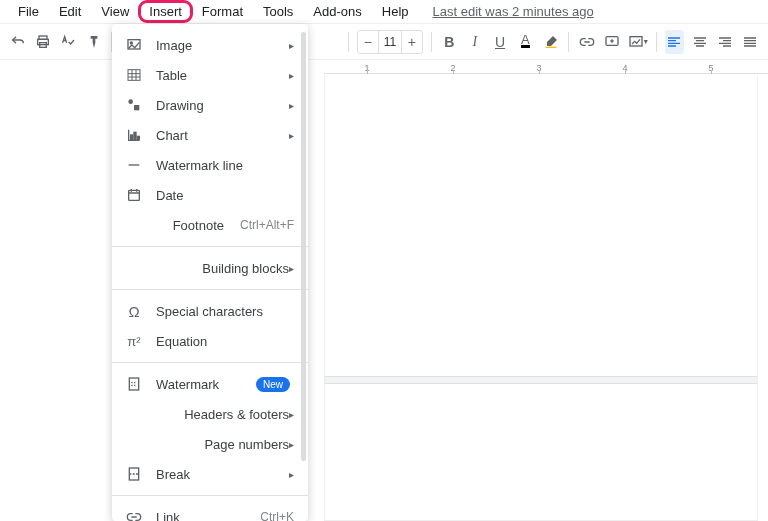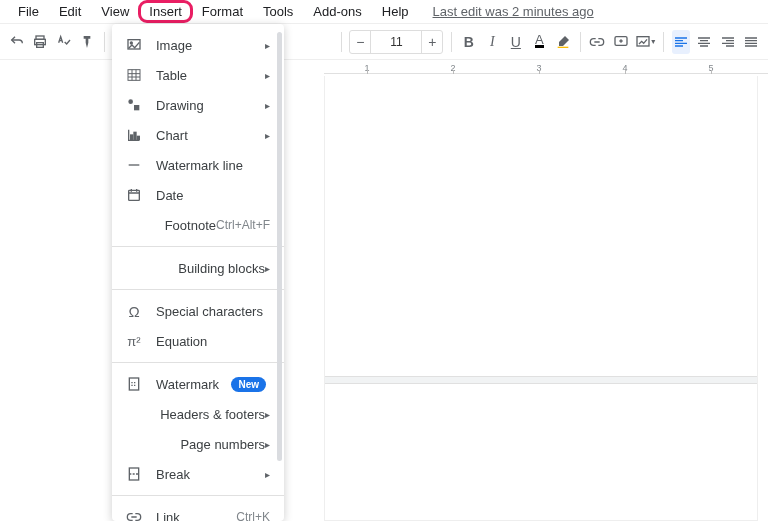--- a/index.html
+++ b/index.html
@@ -6,30 +6,30 @@
   body { font-family: Arial, sans-serif; font-size: 13px; color: #333; background: #fff; width: 768px; height: 521px; overflow: hidden; }
   .menubar { display: flex; align-items: center; padding: 4px 8px; gap: 0; border-bottom: 1px solid #eee; height: 24px; text-align: center; }
   .menu-item { padding: 3px 10px; cursor: pointer; color: #202124; font-size: 13px; border-radius: 3px; }
   .menu-item.highlighted { outline: 3px solid #e91e63; outline-offset: -2px; border-radius: 8px; }
   .last-edit { margin-left: 14px; color: #5f6368; font-size: 13px; text-decoration: underline; cursor: pointer; }
   .toolbar { display: flex; align-items: center; padding: 4px 8px; gap: 6px; border-bottom: 1px solid #eee; height: 36px; background: #fff; position: relative; }
   .tool-btn { width: 24px; height: 24px; display: flex; align-items: center; justify-content: center; cursor: pointer; color: #5f6368; border-radius: 3px; }
   .tool-sep { width: 1px; height: 20px; background: #ddd; margin: 0 2px; }
   .font-size-box { display: flex; align-items: center; border: 1px solid #ddd; border-radius: 3px; height: 24px; }
   .font-size-box .step { width: 20px; text-align: center; cursor: pointer; color: #5f6368; font-size: 14px; line-height: 22px;}
-  .font-size-box .val { width: 52px; text-align: center; border-left: 1px solid #ddd; border-right:1px solid #ddd; font-size: 12px; line-height:22px;}
+  .font-size-box .val { width: 24px; text-align: center; border-left: 1px solid #ddd; border-right:1px solid #ddd; font-size: 12px; line-height:22px;}
   .align-active { background: #e8f0fe; color: #1a73e8; }
-  .dropdown-menu { position: absolute; top: 24px; left: 112px; width: 172px; background: #fff; box-shadow: 0 2px 10px rgba(0,0,0,0.2); border-radius: 4px; padding: 6px 0; z-index: 10; max-height: 497px; }
+  .dropdown-menu { position: absolute; top: 24px; left: 112px; width: 196px; background: #fff; box-shadow: 0 2px 10px rgba(0,0,0,0.2); border-radius: 4px; padding: 6px 0; z-index: 10; max-height: 497px; }
   .dm-item { display: flex; align-items: center; padding: 5px 14px 5px 12px; cursor: pointer; color: #3c4043; font-size: 13px; min-height: 30px; position: relative; }
   .dm-icon { width: 20px; height: 20px; display: flex; align-items: center; justify-content: center; margin-right: 12px; color: #5f6368; flex-shrink: 0; }
   .dm-label { flex: 1; }
   .dm-arrow { color: #5f6368; font-size: 10px; }
-  .dm-shortcut { color: #80868b; font-size: 12px; }
+  .dm-shortcut { color: #80868b; font-size: 12px; margin-left: 16px; }
   .dm-sep { height: 1px; background: #e0e0e0; margin: 6px 0; }
-  .dm-badge { background: #1a73e8; color: #fff; font-size: 10px; font-weight: bold; padding: 2px 7px; border-radius: 9px; margin-right: 4px;}
+  .dm-badge { background: #1a73e8; color: #fff; font-size: 10px; font-weight: normal; padding: 2px 7px; border-radius: 9px; margin-right: 4px;}
   .dm-indent { padding-left: 44px; text-align: right; }
   .scrollbar { position:absolute; right:2px; top:8px; bottom:60px; width:5px; background:#dadce0; border-radius:3px; }
   .ruler { position: absolute; left: 324px; top: 60px; right: 0; height: 14px; background: #fff; display:flex; font-size:9px; color:#80868b; align-items:flex-end; border-bottom:1px solid #e0e0e0;}
   .ruler .tick { flex:0 0 86px; text-align:center; position:relative;}
   .ruler .tick::before { content:""; position:absolute; left:50%; bottom:-1px; width:1px; height:4px; background:#bbb;}
   .canvas { position:absolute; left:324px; top:76px; right:10px; bottom:0; background:#fff; border:1px solid #eee; border-top:none;}
   .page-gap { position:absolute; left:0; right:0; top:300px; height:8px; background:#f1f3f4; border-top:1px solid #e0e0e0; border-bottom:1px solid #e0e0e0;}
 </style>
 </head>
 <body>

